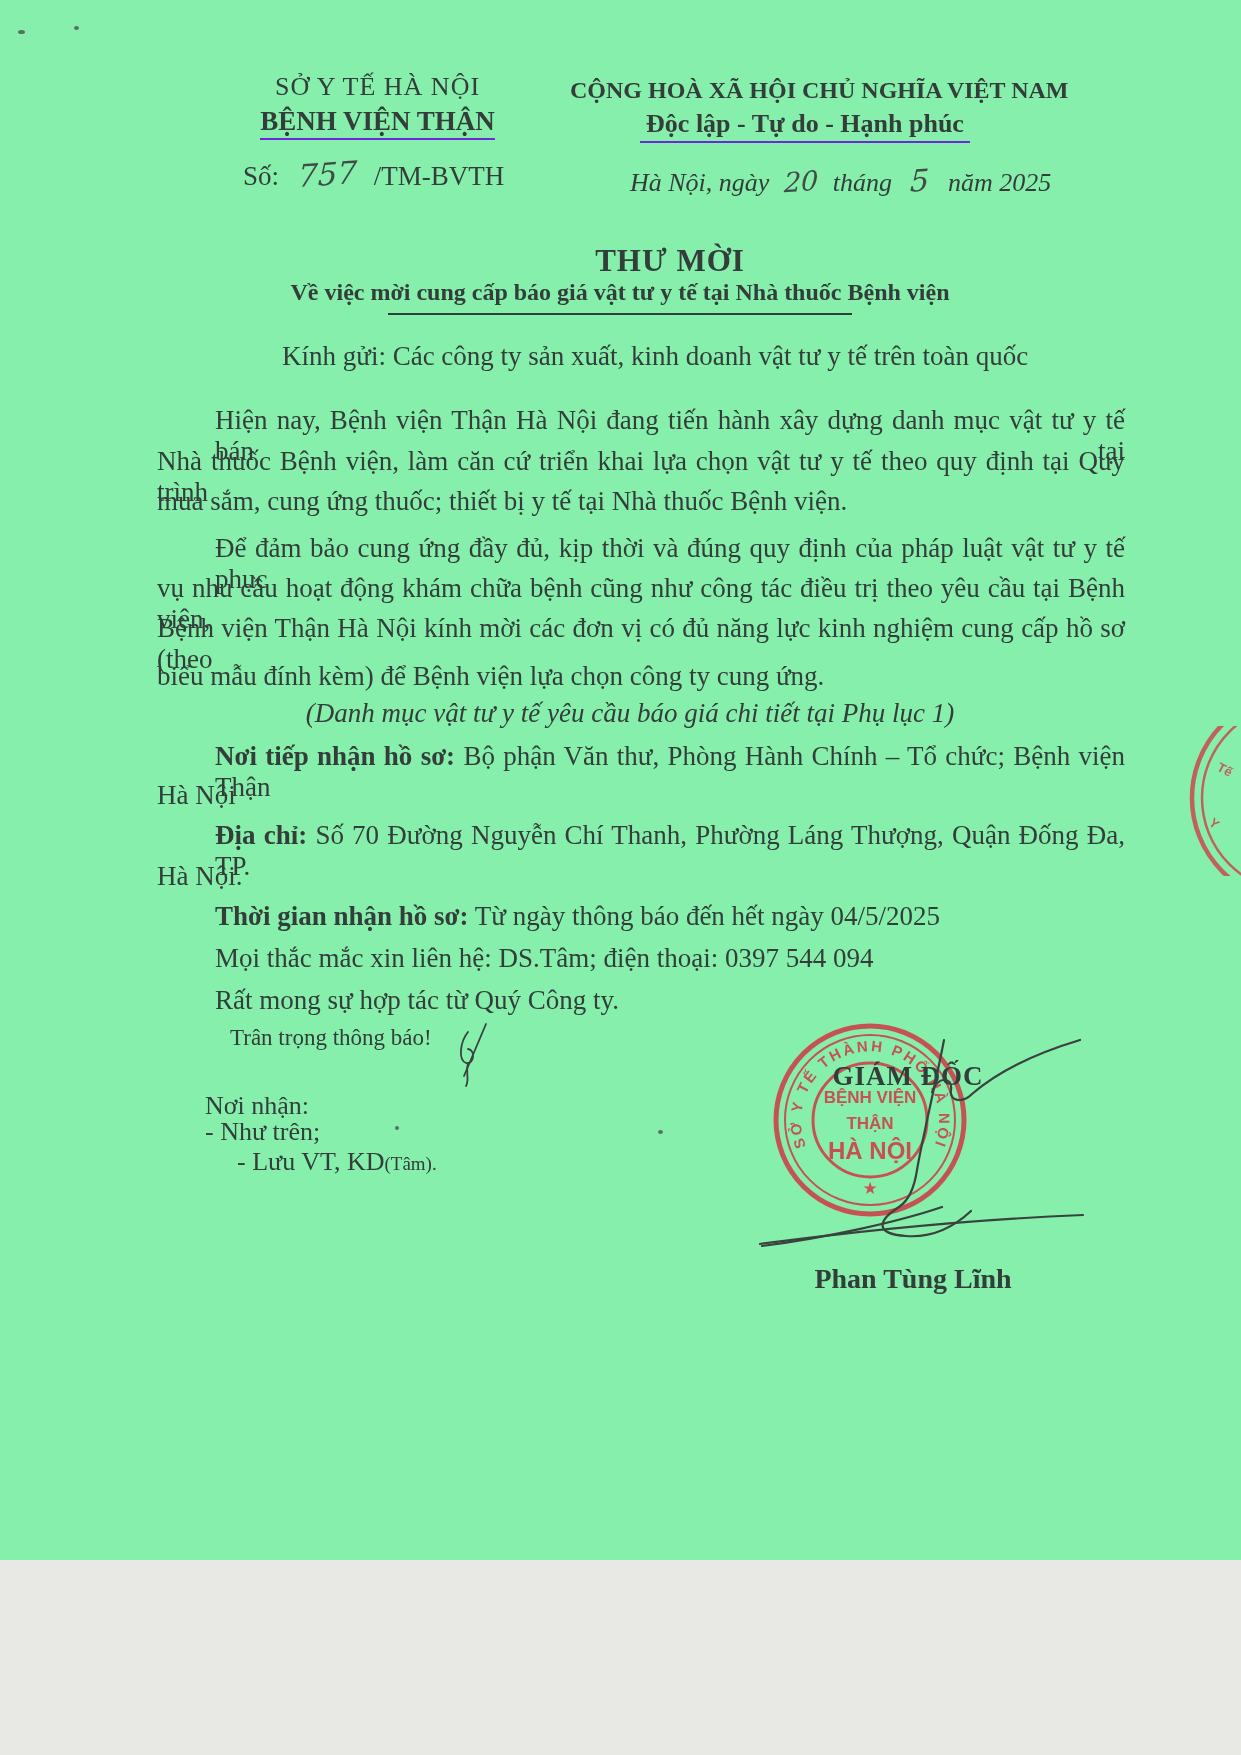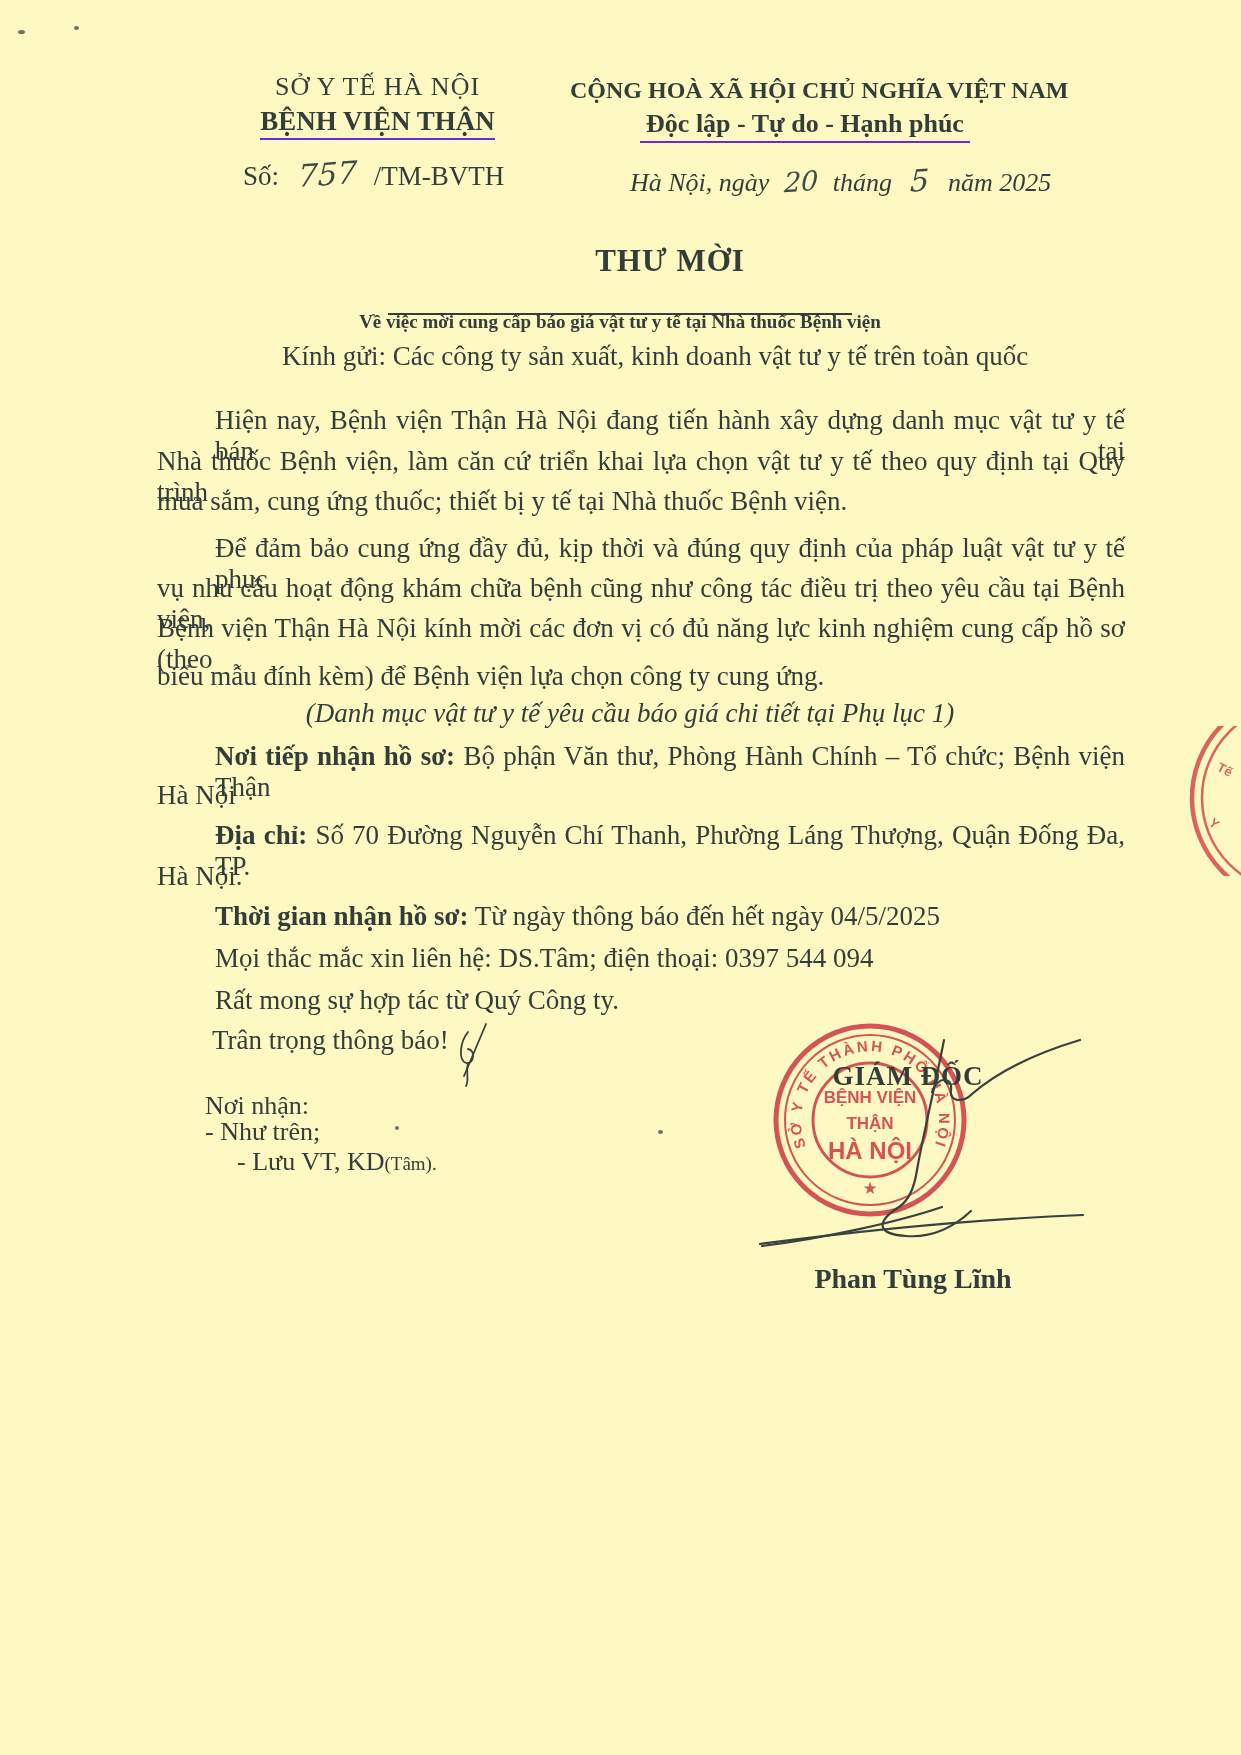--- a/index.html
+++ b/index.html
@@ -1,18 +1,18 @@
 <!DOCTYPE html>
 <html><head>
 <meta charset="utf-8">
 <style>
   html,body{margin:0;padding:0;background:#e8e8e4;}
   .page{
-    position:relative;width:1241px;height:1755px;margin:0 auto;
-    background:#fef9c3;overflow:hidden;
+    position:relative;width:1241px;height:1560px;margin:0 auto;
+    background:#86efac;overflow:hidden;
     font-family:"Liberation Serif","DejaVu Serif",serif;
     color:#333d3a;
   }
   .ln{position:absolute;white-space:nowrap;line-height:1.15;}
   .just{text-align:justify;text-align-last:justify;white-space:normal;height:34px;overflow:visible;}
   .b{font-weight:bold;}
   .i{font-style:italic;}
   .ctr{text-align:center;}
   .u{border-bottom:2px solid #6d28d9;padding-bottom:2px;}
   .hand{
@@ -51,21 +51,21 @@
   </div>
   <div class="ln i" style="left:630px;top:164px;font-size:26px;">
     <span>Hà Nội, ngày</span>
     <span class="hand" style="font-size:27px;margin:0 8px;">20</span>
     <span>tháng</span>
     <span class="hand" style="font-size:30px;margin:0 12px;">5</span>
     <span>năm 2025</span>
   </div>
 
   <div class="ln ctr b" style="left:0;top:243px;width:1340px;font-size:31px;letter-spacing:1px;">THƯ MỜI</div>
-  <div class="ln ctr b" style="left:0;top:279px;width:1240px;font-size:19px;margin-top:32px;">Về việc mời cung cấp báo giá vật tư y tế tại Nhà thuốc Bệnh viện</div>
+  <div class="ln ctr b" style="left:0;top:279px;width:1240px;font-size:24px;">Về việc mời cung cấp báo giá vật tư y tế tại Nhà thuốc Bệnh viện</div>
   <div style="position:absolute;left:388px;top:313px;width:464px;height:2px;background:#333d3a;"></div>
 
   <div class="ln" style="left:282px;top:341px;font-size:27px;">Kính gửi: Các công ty sản xuất, kinh doanh vật tư y tế trên toàn quốc</div>
 
   <div class="ln just" style="left:215px;top:405px;width:910px;font-size:27px;">Hiện nay, Bệnh viện Thận Hà Nội đang tiến hành xây dựng danh mục vật tư y tế bán tại</div>
   <div class="ln just" style="left:157px;top:446px;width:968px;font-size:27px;">Nhà thuốc Bệnh viện, làm căn cứ triển khai lựa chọn vật tư y tế theo quy định tại Quy trình</div>
   <div class="ln just" style="left:215px;top:533px;width:910px;font-size:27px;">Để đảm bảo cung ứng đầy đủ, kịp thời và đúng quy định của pháp luật vật tư y tế phục</div>
 
   <div class="ln" style="left:157px;top:486px;font-size:27px;">mua sắm, cung ứng thuốc; thiết bị y tế tại Nhà thuốc Bệnh viện.</div>
   <div class="ln just" style="left:157px;top:573px;width:968px;font-size:27px;">vụ nhu cầu hoạt động khám chữa bệnh cũng như công tác điều trị theo yêu cầu tại Bệnh viện,</div>
@@ -86,21 +86,21 @@
   </div>
   <div class="ln" style="left:157px;top:861px;font-size:27px;">Hà Nội.</div>
 
   <div class="ln" style="left:215px;top:901px;font-size:27px;">
     <span class="b">Thời gian nhận hồ sơ:</span>
     <span>Từ ngày thông báo đến hết ngày 04/5/2025</span>
   </div>
 
   <div class="ln" style="left:215px;top:943px;font-size:27px;">Mọi thắc mắc xin liên hệ: DS.Tâm;  điện thoại: 0397 544 094</div>
   <div class="ln" style="left:215px;top:985px;font-size:27px;">Rất mong sự hợp tác từ Quý Công ty.</div>
-  <div class="ln" style="left:212px;top:1025px;font-size:27px;">Trân trọng thông báo!</div>
+  <div class="ln" style="left:230px;top:1025px;font-size:23px;">Trân trọng thông báo!</div>
 
   <svg class="sig-layer" style="left:448px;top:1018px;" width="55" height="72" viewBox="0 0 55 72">
     <g fill="none" stroke="#39423e" stroke-width="1.8" stroke-linecap="round">
       <path d="M 20,14 C 12,24 10,42 18,45 C 26,47 28,32 20,31"></path>
       <path d="M 20,45 C 17,55 22,60 18,68"></path>
       <path d="M 38,6 L 16,58"></path>
     </g>
   </svg>
 
   <div class="ln" style="left:205px;top:1091px;font-size:26px;">Nơi nhận:</div>

